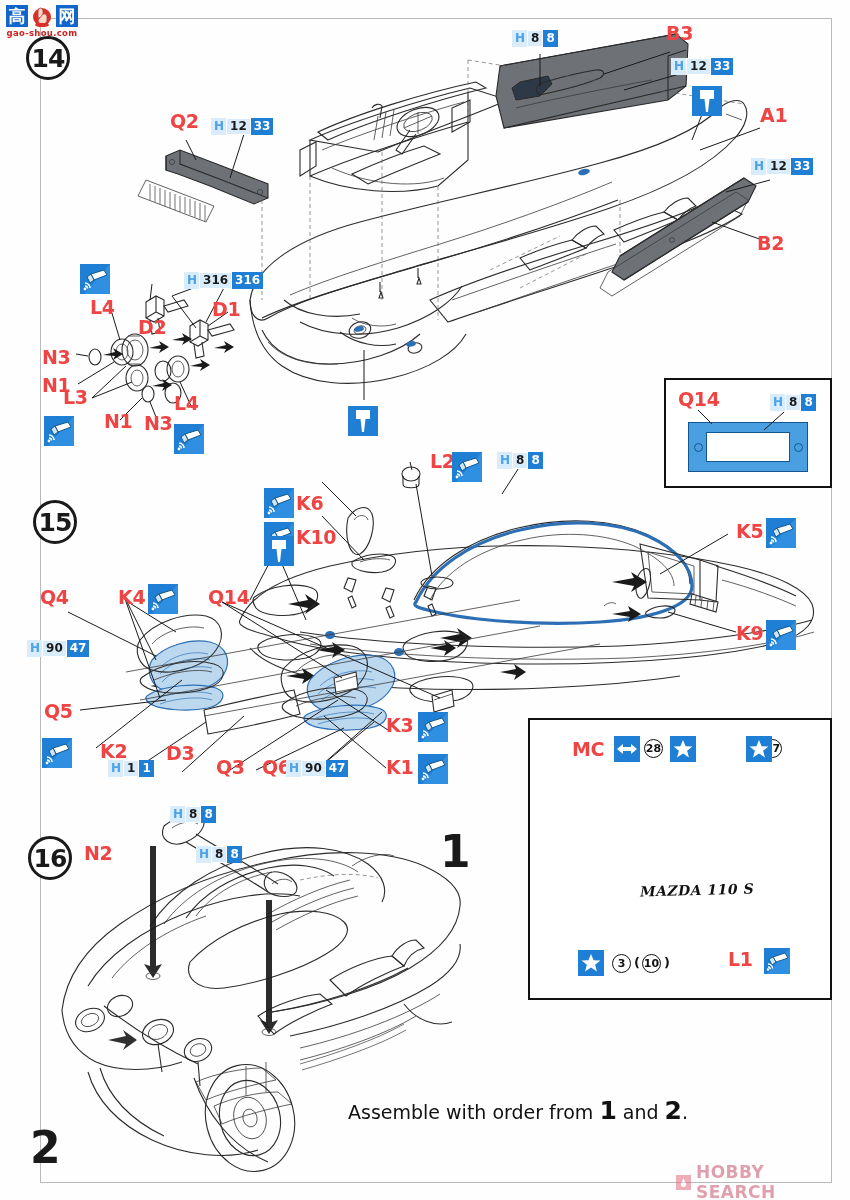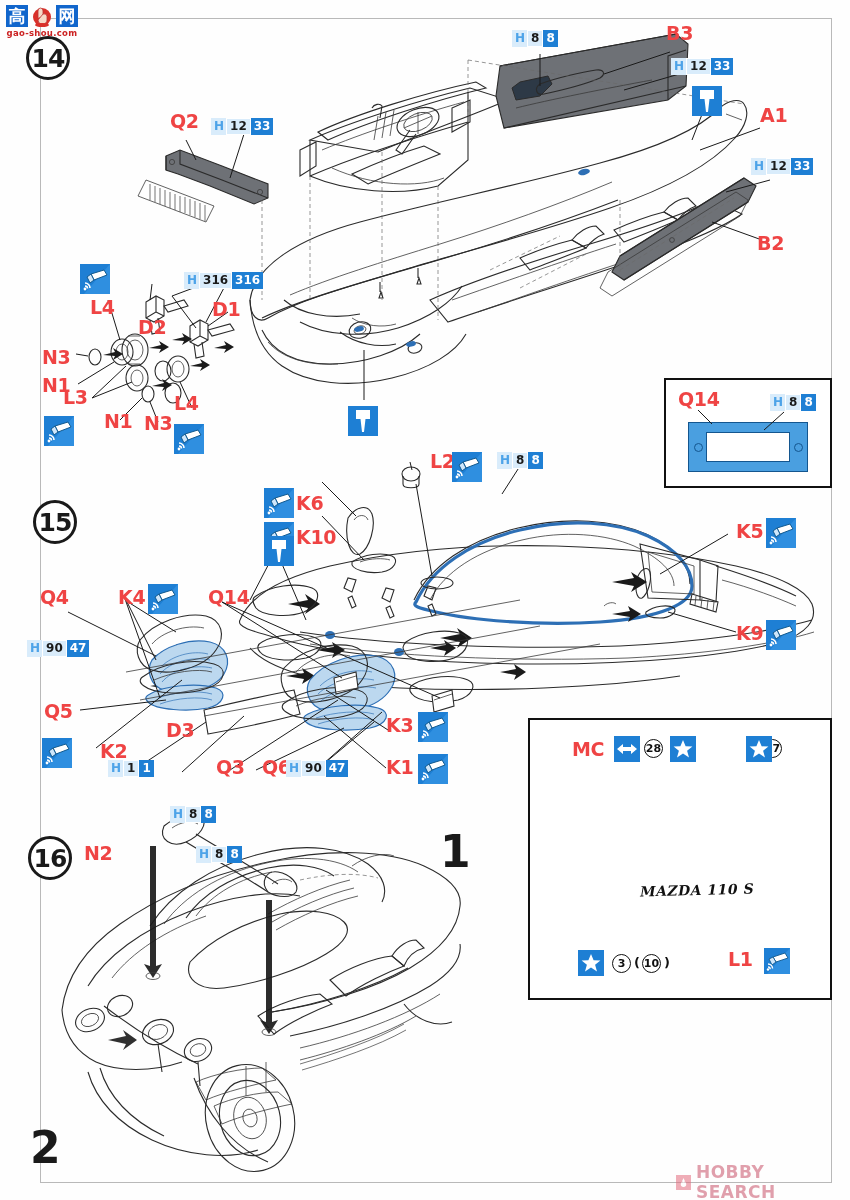--- a/index.html
+++ b/index.html
@@ -887,21 +887,21 @@
   <div class="part-label" style="left:296px; top:492px;">K6</div>
   <div class="part-label" style="left:296px; top:526px;">K10</div>
   <div class="part-label" style="left:430px; top:450px;">L2</div>
   <div class="part-label" style="left:736px; top:520px;">K5</div>
   <div class="part-label" style="left:736px; top:622px;">K9</div>
   <div class="part-label" style="left:40px;  top:586px;">Q4</div>
   <div class="part-label" style="left:118px; top:586px;">K4</div>
   <div class="part-label" style="left:208px; top:586px;">Q14</div>
   <div class="part-label" style="left:44px;  top:700px;">Q5</div>
   <div class="part-label" style="left:76px;  top:740px;margin-left:24px;">K2</div>
-  <div class="part-label" style="left:166px; top:719px;">D3</div>
+  <div class="part-label" style="left:166px; top:742px;">D3</div>
   <div class="part-label" style="left:216px; top:756px;">Q3</div>
   <div class="part-label" style="left:262px; top:756px;">Q6</div>
   <div class="part-label" style="left:386px; top:714px;">K3</div>
   <div class="part-label" style="left:386px; top:756px;">K1</div>
 
   <div class="paint-code" style="left:497px; top:452px;">
     <span class="pc-h">H</span>
     <span class="pc-a">8</span>
     <span class="pc-b">8</span>
   </div>
@@ -1077,15 +1077,18 @@
   <div class="paint-code" style="left:196px; top:846px;">
     <span class="pc-h">H</span>
     <span class="pc-a">8</span>
     <span class="pc-b">8</span>
   </div>
 
   <div class="big-digit" style="left:440px; top:826px;">1</div>
   <div class="big-digit" style="left:30px;  top:1122px;">2</div>
 
   <div id="bottom-text">
+    <div class="en">
+      <span>Assemble with order from </span><b>1</b><span> and </span><b>2</b><span>.</span>
+    </div>
   </div>
 
 </div>
 
 </body></html>

